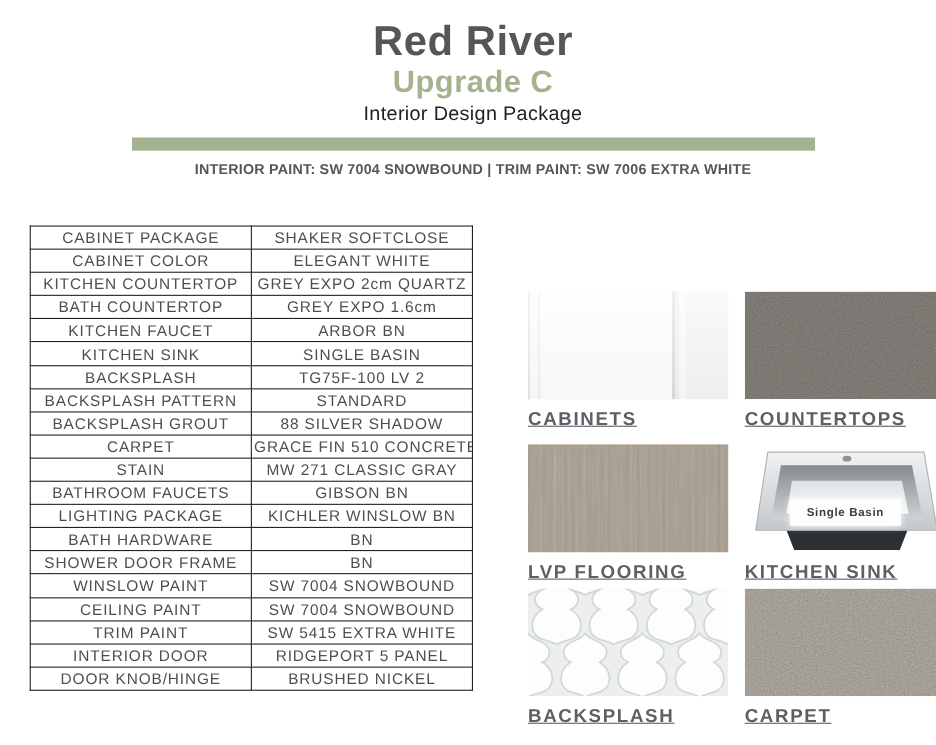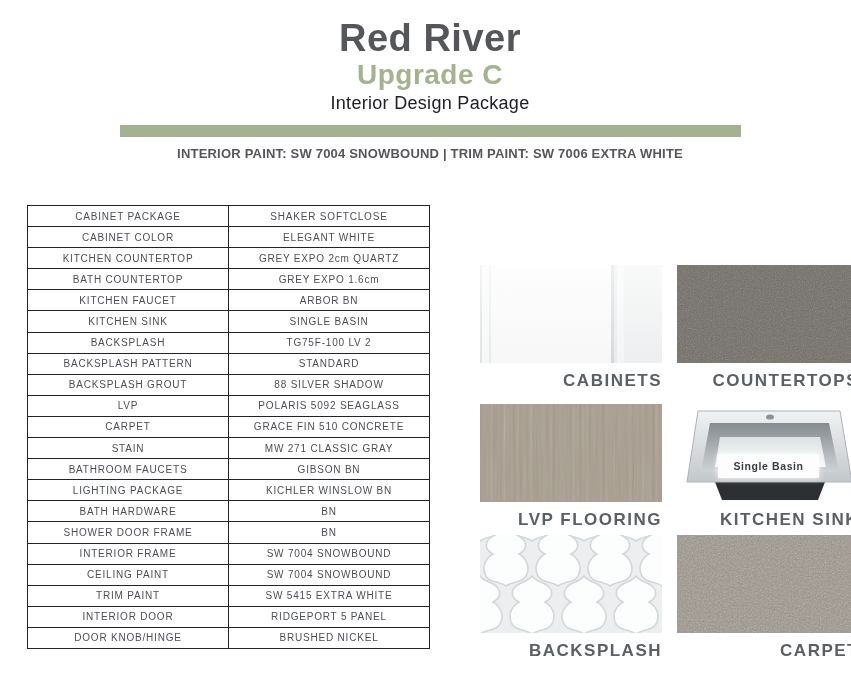--- a/index.html
+++ b/index.html
@@ -28,38 +28,38 @@
     position:absolute;top:146px;left:0;width:860px;text-align:center;
     font-size:13px;font-weight:bold;color:#54565a;letter-spacing:.2px;
   }
   
   .spec-table{
     position:absolute;left:27px;top:205px;width:402px;
     border-collapse:collapse;table-layout:fixed;
   }
   .spec-table td{
     border:1px solid #232323;height:20.1px;text-align:center;vertical-align:middle;
-    font-size:10px;color:#4b4f54;letter-spacing:.8px;padding:0 2px;
+    font-size:14px;color:#4b4f54;letter-spacing:.8px;padding:0 2px;
     white-space:nowrap;overflow:hidden;
   }
   .spec-table col.c1{width:201px;}
   .spec-table col.c2{width:201px;}
   
   .swatch{position:absolute;width:182px;}
   .sw-r1c1{left:440px;top:249px;}
   .sw-r1c2{left:637px;top:249px;}
   .sw-r2c1{left:440px;top:388px;}
   .sw-r2c2{left:637px;top:388px;}
   .sw-r3c1{left:440px;top:519px;}
   .sw-r3c2{left:637px;top:519px;}
   .tile{position:relative;width:182px;height:98px;overflow:hidden;}
   .tile svg.fill{position:absolute;left:0;top:0;width:100%;height:100%;display:block;}
   .swatch figcaption{
-    margin:8px 0 0 0;text-align:right;font-size:17px;font-weight:bold;
-    color:#5b6065;letter-spacing:1.5px;
+    margin:8px 0 0 0;text-align:left;font-size:17px;font-weight:bold;
+    color:#5b6065;letter-spacing:1.5px;text-decoration:underline;
   }
   
   .tex-cabinets{
     background:
       linear-gradient(180deg, rgba(255,255,255,.55) 0, rgba(0,0,0,.02) 100%),
       linear-gradient(90deg,
         #e4e6e8 0 2px, #fafbfb 2px 9px, #edeff0 9px 11px,
         #fcfcfd 11px 131px, #d9dcde 131px 134px, #edeff0 134px 137px,
         #f8f9fa 137px 144px, #f2f3f4 144px 182px);
   }
@@ -172,24 +172,20 @@
         <tr>
           <td>BACKSPLASH PATTERN</td>
           <td>STANDARD</td>
         </tr>
 
         <tr>
           <td>BACKSPLASH GROUT</td>
           <td>88 SILVER SHADOW</td>
         </tr>
 
-        <tr>
-          <td>LVP</td>
-          <td>POLARIS 5092 SEAGLASS</td>
-        </tr>
 
         <tr>
           <td>CARPET</td>
           <td>GRACE FIN 510 CONCRETE</td>
         </tr>
 
         <tr>
           <td>STAIN</td>
           <td>MW 271 CLASSIC GRAY</td>
         </tr>
@@ -208,21 +204,21 @@
           <td>BATH HARDWARE</td>
           <td>BN</td>
         </tr>
 
         <tr>
           <td>SHOWER DOOR FRAME</td>
           <td>BN</td>
         </tr>
 
         <tr>
-          <td>INTERIOR FRAME</td>
+          <td>WINSLOW PAINT</td>
           <td>SW 7004 SNOWBOUND</td>
         </tr>
 
         <tr>
           <td>CEILING PAINT</td>
           <td>SW 7004 SNOWBOUND</td>
         </tr>
 
         <tr>
           <td>TRIM PAINT</td>

